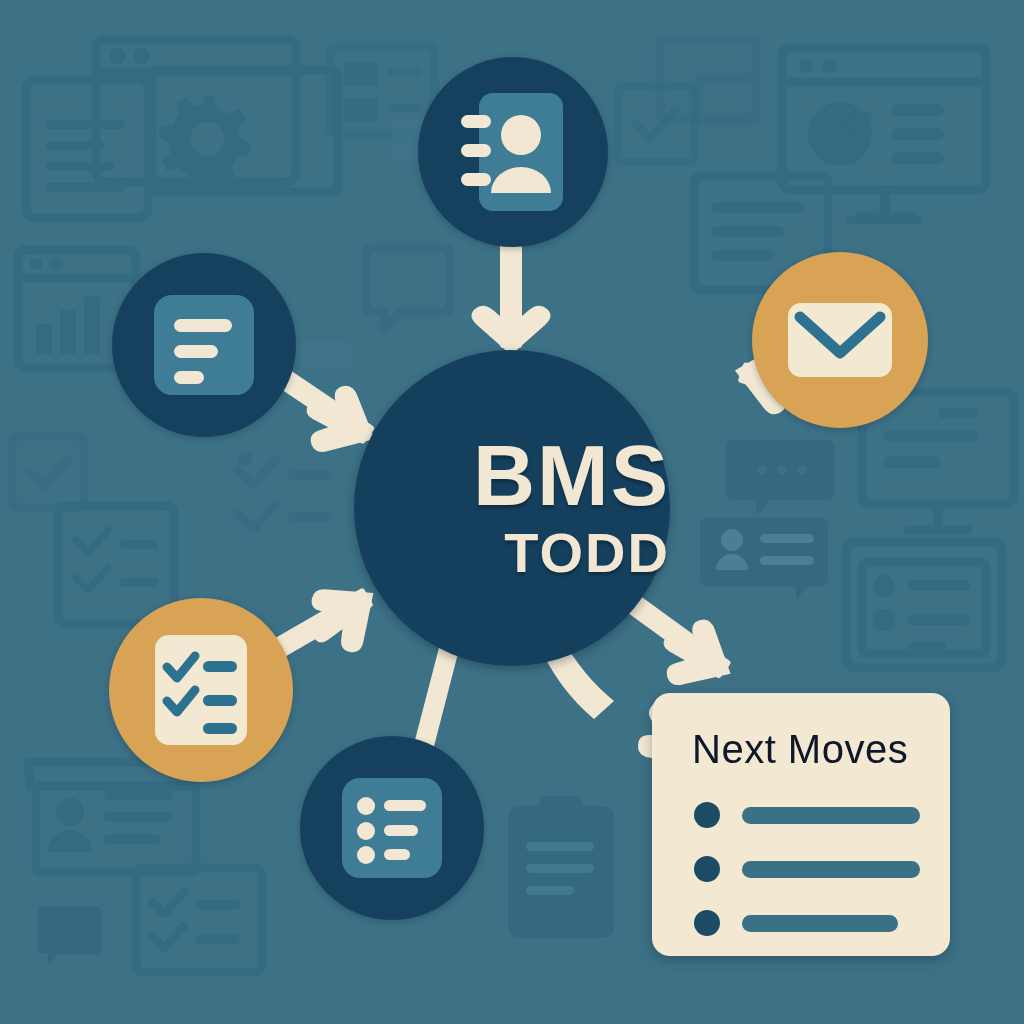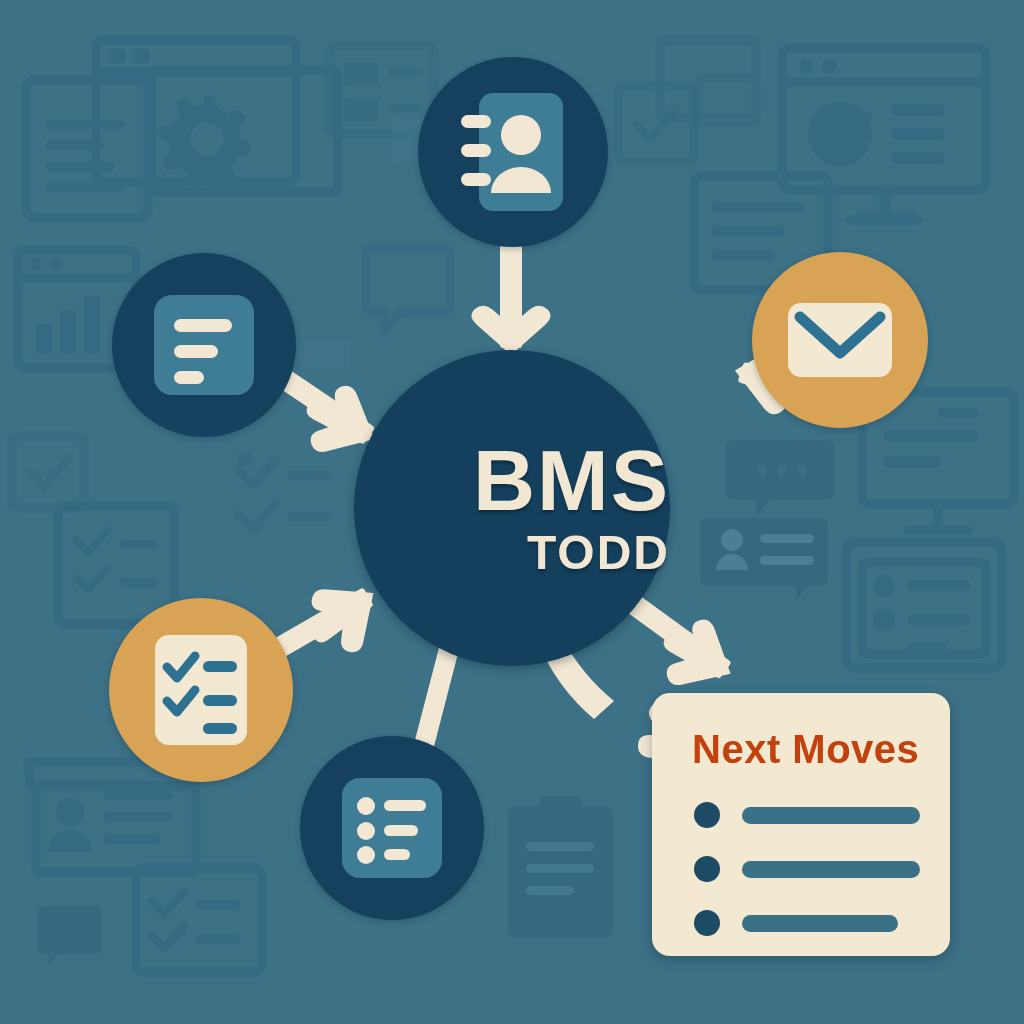--- a/index.html
+++ b/index.html
@@ -50,40 +50,40 @@
   .hub-line-1 {
     color: #f2e7d3;
     font-size: 86px;
     font-weight: bold;
     letter-spacing: 2px;
     line-height: 0.98;
     text-shadow: 0 3px 3px rgba(6,25,38,0.45);
   }
   .hub-line-2 {
     color: #f2e7d3;
-    font-size: 48px;
+    font-size: 56px;
     font-weight: bold;
     letter-spacing: 2px;
     line-height: 1.05;
     margin-top: 6px;
     text-shadow: 0 3px 3px rgba(6,25,38,0.45);
   }
 
   .card {
     position: absolute;
     background: #f3e8d2;
     border-radius: 18px;
     box-shadow: 0 4px 12px rgba(8,30,44,0.30);
     padding: 26px 30px 30px 30px;
     box-sizing: border-box;
   }
   .card-title {
-    color: #c2410c;
+    color: #0f172a;
     font-size: 40px;
-    font-weight: bold;
+    font-weight: normal;
     letter-spacing: 0.5px;
     margin: 8px 0 30px 10px;
   }
   .card-row {
     display: flex;
     align-items: center;
     margin: 0 0 28px 12px;
   }
   .card-bullet {
     width: 26px;

